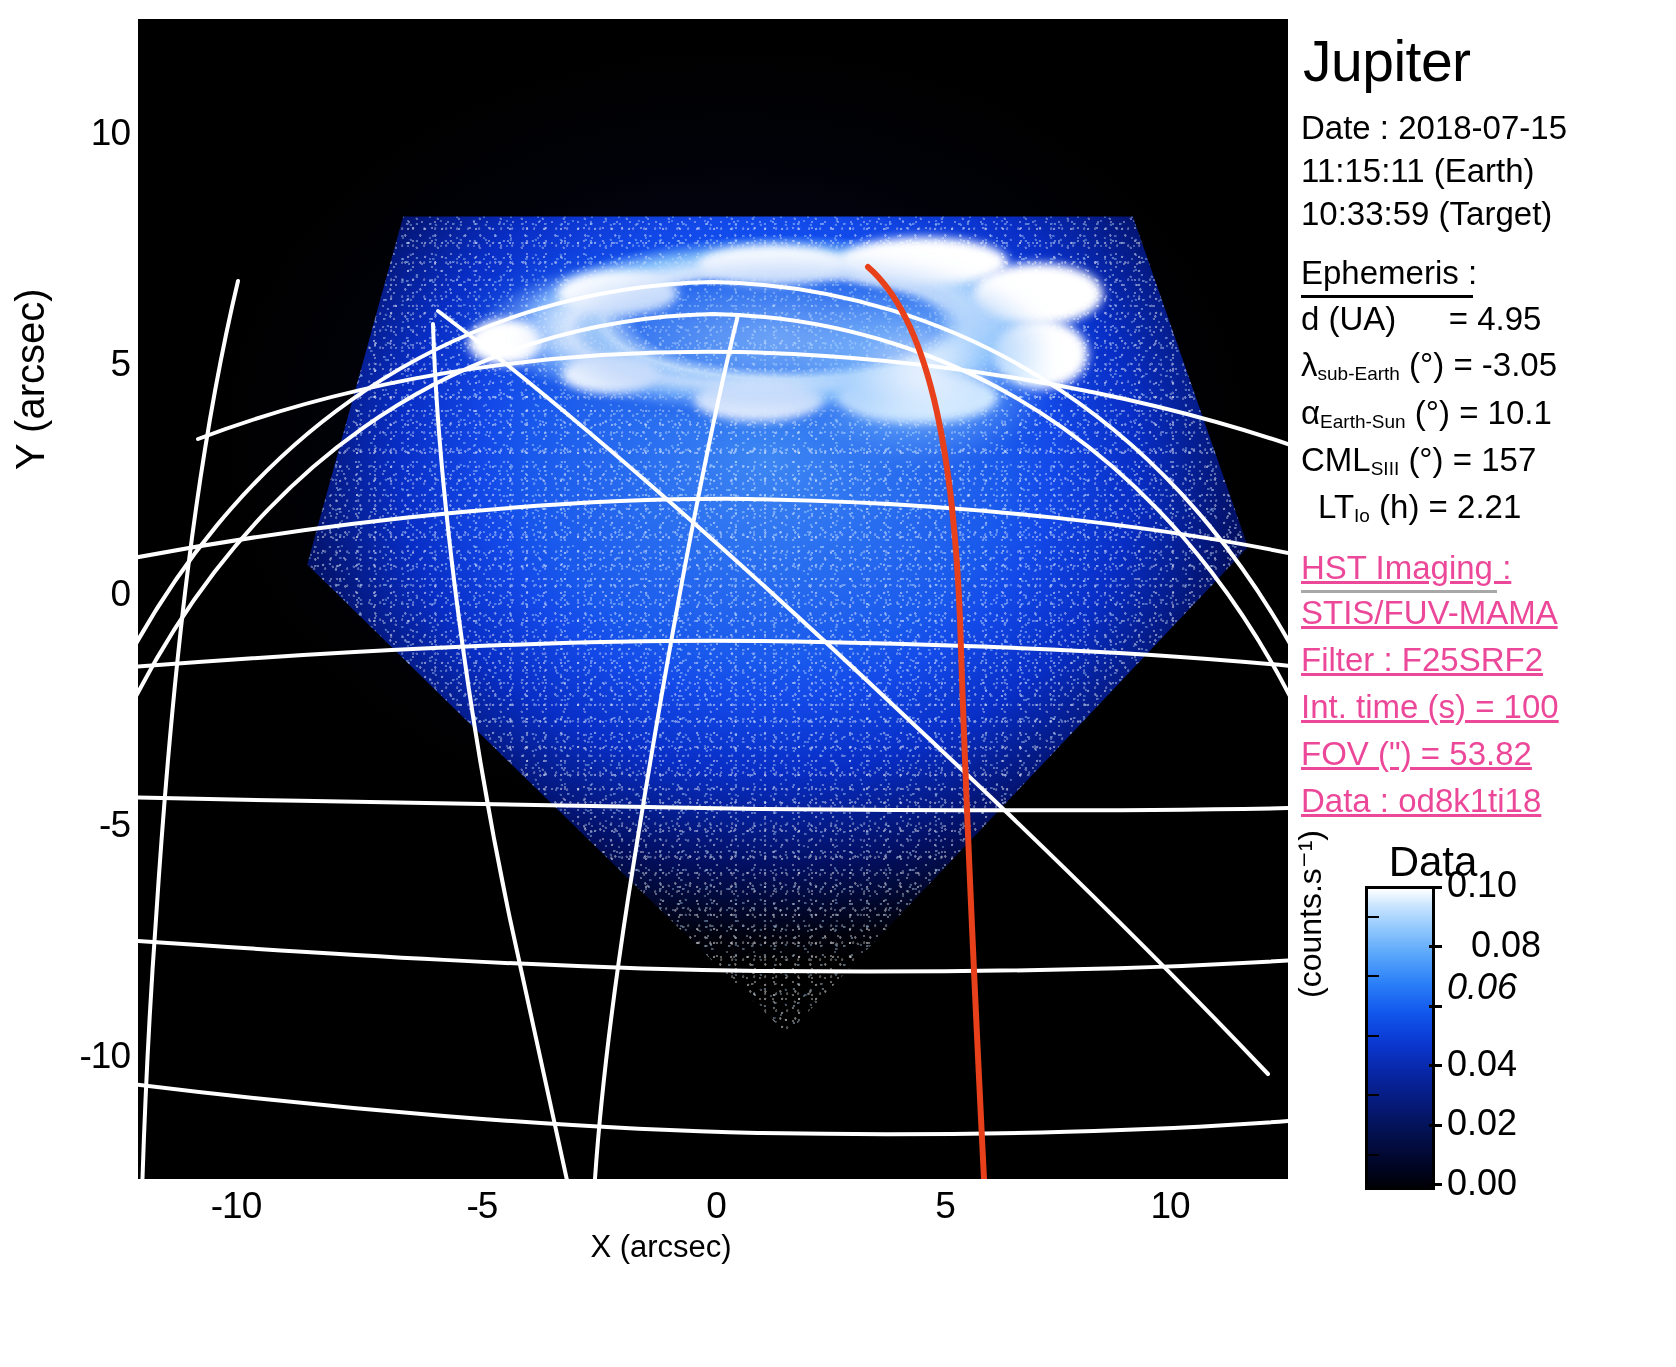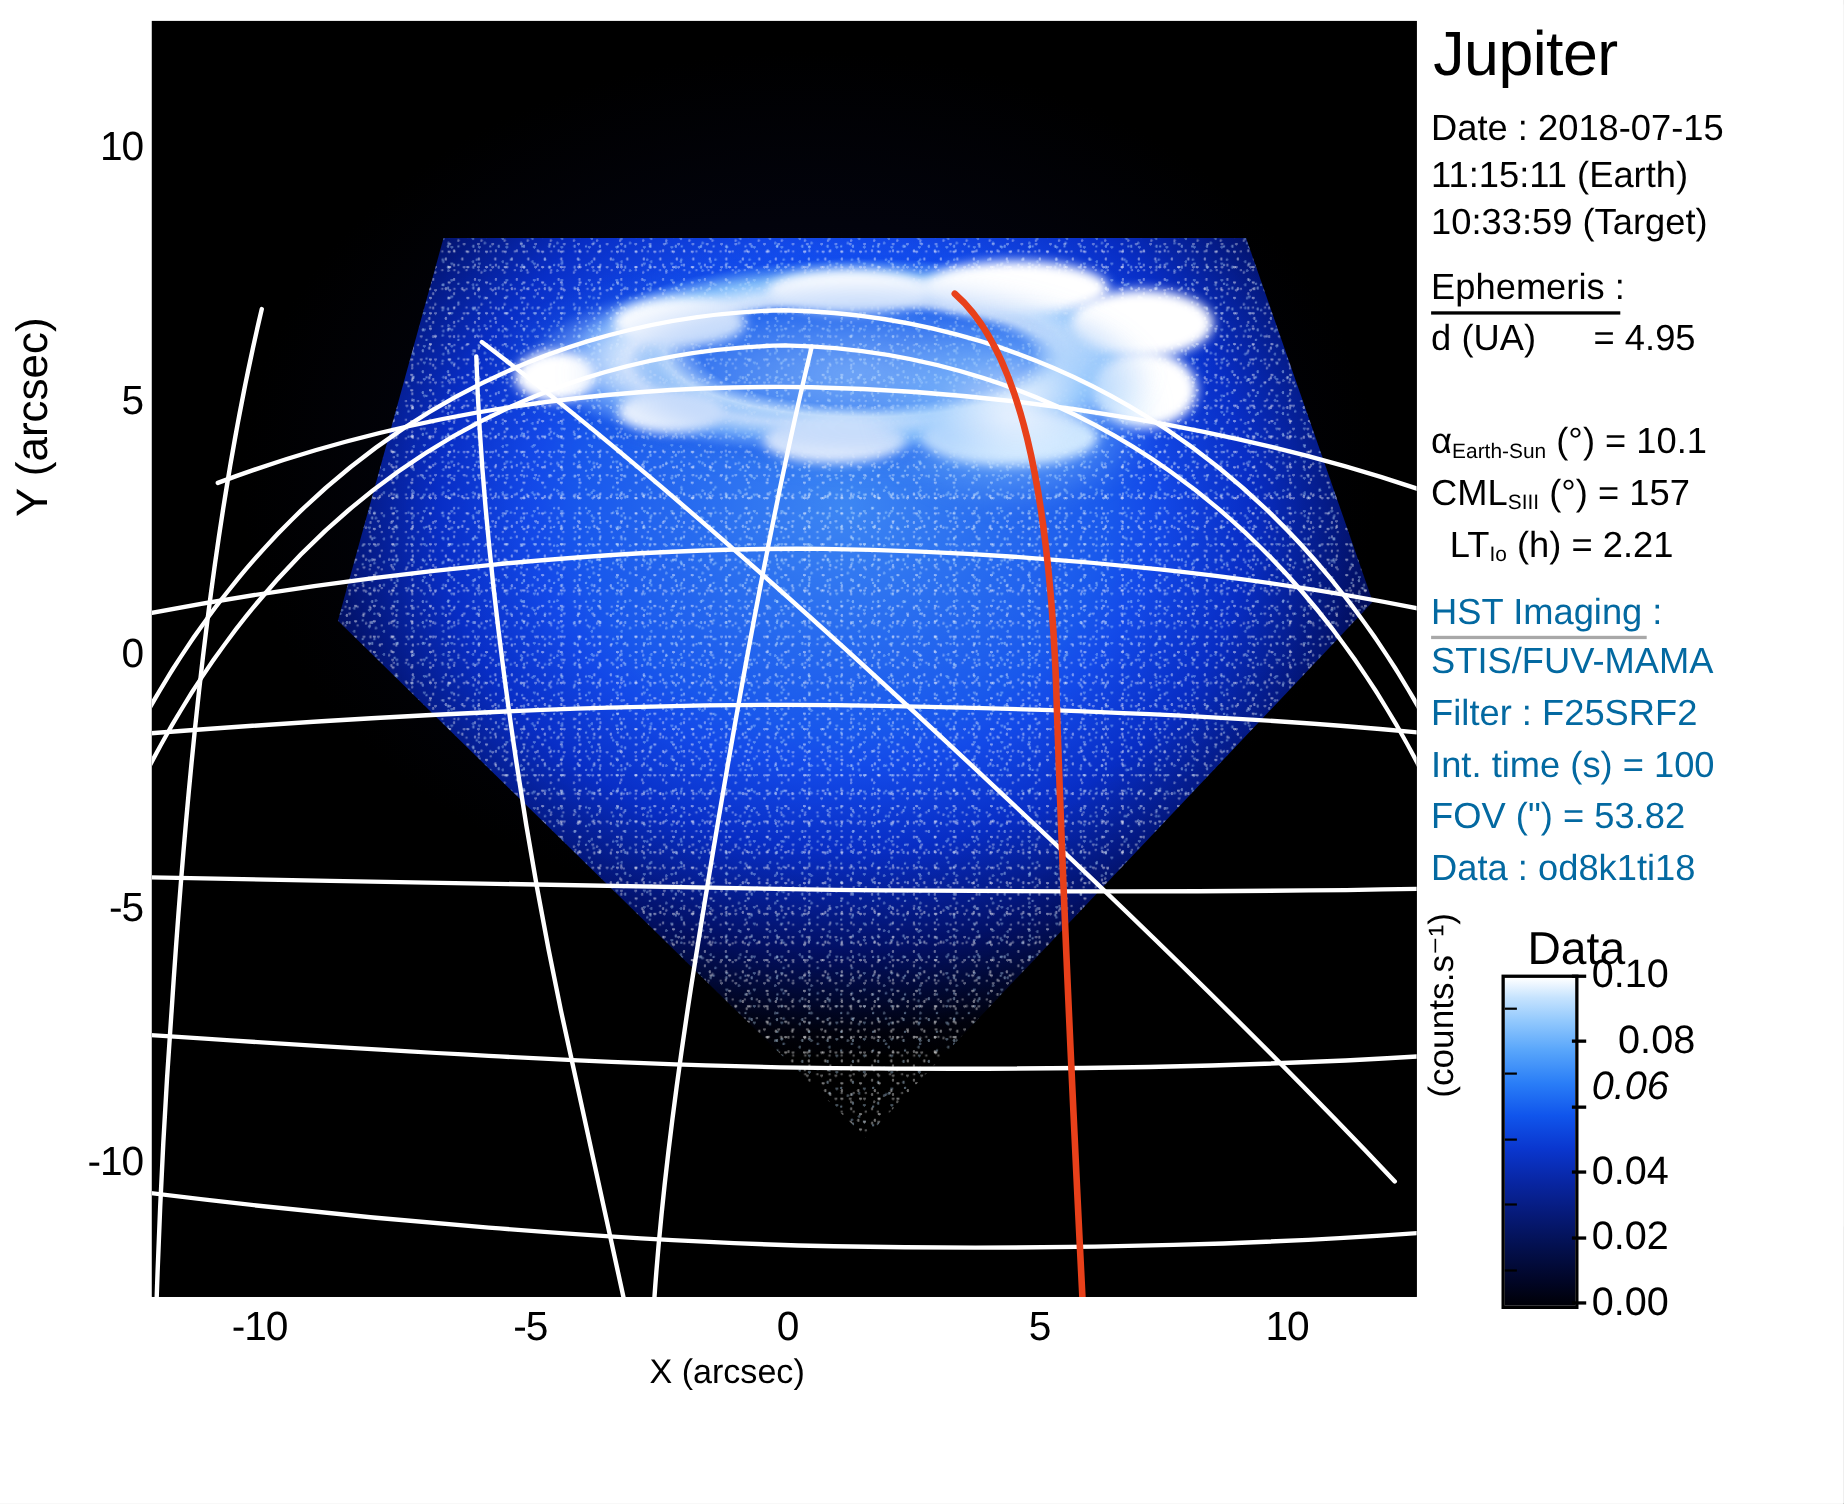--- a/index.html
+++ b/index.html
@@ -73,24 +73,24 @@
   #io-trace{position:absolute;left:0;top:0;width:1150px;height:1160px;}
 
   
   .tick-label{position:absolute;font-size:37px;letter-spacing:-1px;}
   .y-tick{right:1548px;text-align:right;}
   #y-axis-title{position:absolute;left:8px;top:470px;font-size:40px;
     transform:rotate(-90deg);transform-origin:left top;white-space:nowrap;}
   #x-axis-title{position:absolute;left:17px;top:1229px;width:1288px;text-align:center;font-size:31px;}
 
   
-  #info-panel{position:absolute;left:1297px;top:4px;width:379px;height:1111px;background:#fff;}
+  #info-panel{position:absolute;left:1297px;top:16px;width:379px;height:1111px;background:#fff;}
   #target-title{position:absolute;left:6px;top:12px;font-size:57px;letter-spacing:-.5px;}
   .info-line{position:absolute;left:4px;font-size:33px;white-space:nowrap;}
-  .muted{color:#0369a1;}
+  .muted{color:#ec4899;text-decoration:underline;}
   .sub{font-size:19px;vertical-align:-4px;letter-spacing:0;}
   .rule{position:absolute;height:3px;background:#000;}
   .rule.muted-rule{background:#a8a8a8;}
 
   
   #colorbar-block{position:absolute;left:1297px;top:838px;width:379px;height:400px;}
   #flux-title{position:absolute;left:36px;top:0;width:200px;text-align:center;font-size:42px;}
   #cbar{position:absolute;left:68px;top:48px;width:64px;height:298px;
         border:3px solid #000;
         background:linear-gradient(to top,
@@ -186,20 +186,26 @@
   <div class="rule" style="left:4px;top:279px;width:172px;"></div>
 
   <div class="info-line" style="top:284px;">
     <span>d</span>
     <span>(UA)</span>
     <span style="display:inline-block;width:34px;"></span>
     <span>=</span>
     <span>4.95</span>
   </div>
 
+  <div class="info-line" style="top:330px;">
+    <span>λ</span><span class="sub">sub-Earth</span>
+    <span>(°)</span>
+    <span>=</span>
+    <span>-3.05</span>
+  </div>
 
   <div class="info-line" style="top:378px;">
     <span>α</span><span class="sub">Earth-Sun</span>
     <span>(°)</span>
     <span>=</span>
     <span>10.1</span>
   </div>
 
   <div class="info-line" style="top:425px;">
     <span>CML</span><span class="sub">SIII</span>

